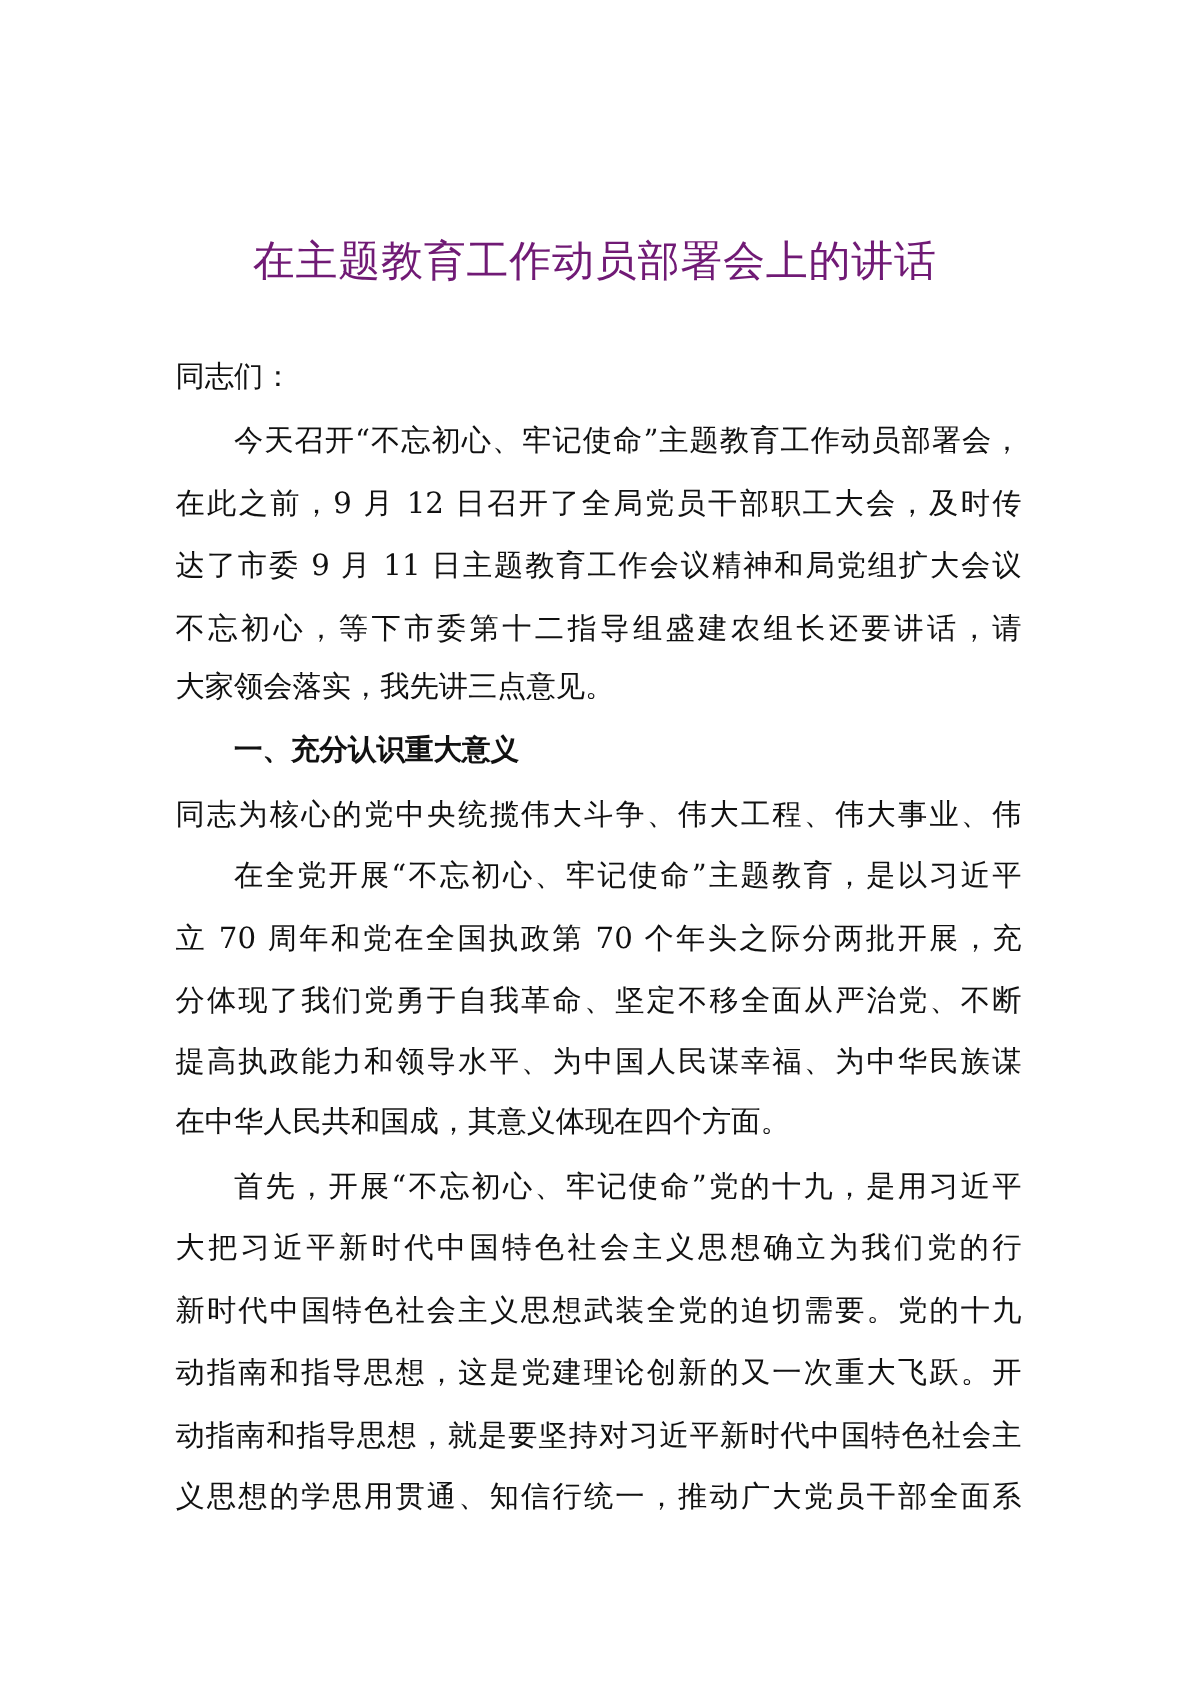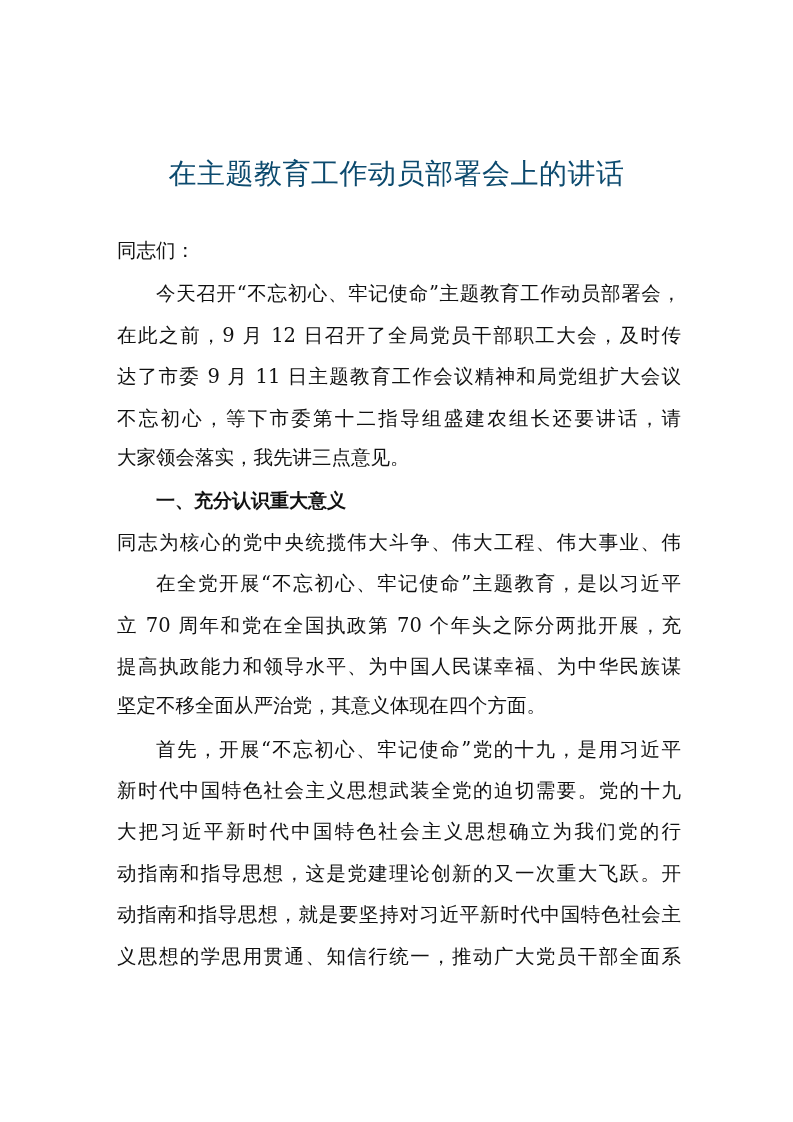--- a/index.html
+++ b/index.html
@@ -25,21 +25,21 @@
     }
     .title {
       position: absolute;
       left: 0;
       width: 793px;
       top: 154px;
       text-align: center;
       font-size: 28px;
       line-height: 40px;
       font-weight: normal;
-      color: #0c4a6e;
+      color: #701a75;
       letter-spacing: 0.5px;
     }
     .body-text {
       position: absolute;
       left: 117px;
       width: 564px;
       top: 232px;
     }
     .line {
       display: block;
@@ -78,23 +78,24 @@
     <span class="line">在此之前，9 月 12 日召开了全局党员干部职工大会，及时传</span>
     <span class="line">达了市委 9 月 11 日主题教育工作会议精神和局党组扩大会议</span>
     <span class="line">不忘初心，等下市委第十二指导组盛建农组长还要讲话，请</span>
     <span class="line last">大家领会落实，我先讲三点意见。</span>
 
     <span class="line indent heading">一、充分认识重大意义</span>
 
     <span class="line">同志为核心的党中央统揽伟大斗争、伟大工程、伟大事业、伟</span>
     <span class="line indent">在全党开展“不忘初心、牢记使命”主题教育，是以习近平</span>
     <span class="line">立 70 周年和党在全国执政第 70 个年头之际分两批开展，充</span>
+    <span class="line">分体现了我们党勇于自我革命、坚定不移全面从严治党、不断</span>
     <span class="line">提高执政能力和领导水平、为中国人民谋幸福、为中华民族谋</span>
-    <span class="line last">坚定不移全面从严治党，其意义体现在四个方面。</span>
+    <span class="line last">在中华人民共和国成，其意义体现在四个方面。</span>
 
     <span class="line indent">首先，开展“不忘初心、牢记使命”党的十九，是用习近平</span>
+    <span class="line">大把习近平新时代中国特色社会主义思想确立为我们党的行</span>
     <span class="line">新时代中国特色社会主义思想武装全党的迫切需要。党的十九</span>
-    <span class="line">大把习近平新时代中国特色社会主义思想确立为我们党的行</span>
     <span class="line">动指南和指导思想，这是党建理论创新的又一次重大飞跃。开</span>
     <span class="line">动指南和指导思想，就是要坚持对习近平新时代中国特色社会主</span>
     <span class="line">义思想的学思用贯通、知信行统一，推动广大党员干部全面系</span>
   </div>
 </div>
 
 </body></html>

